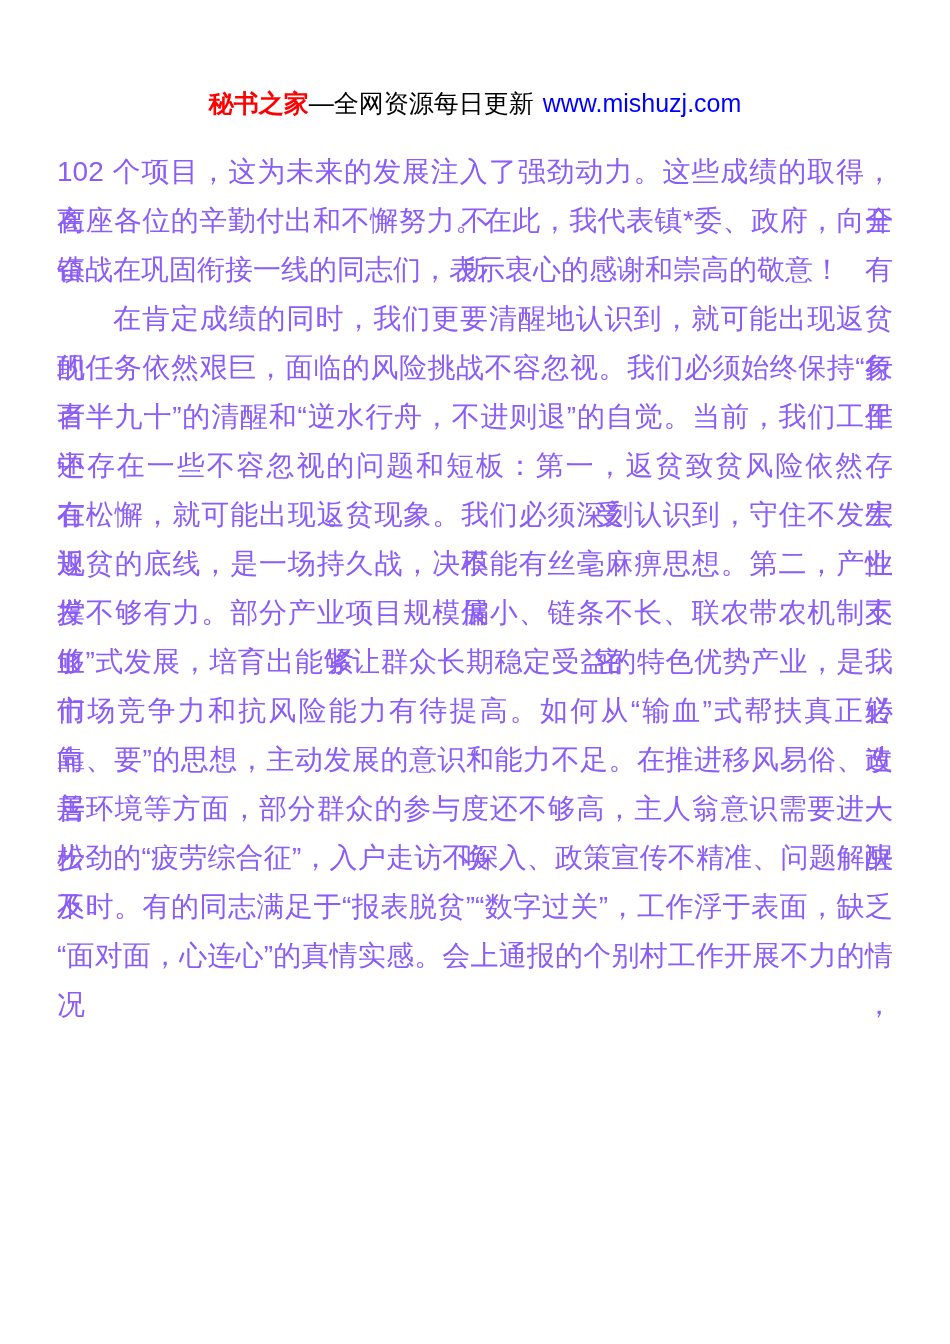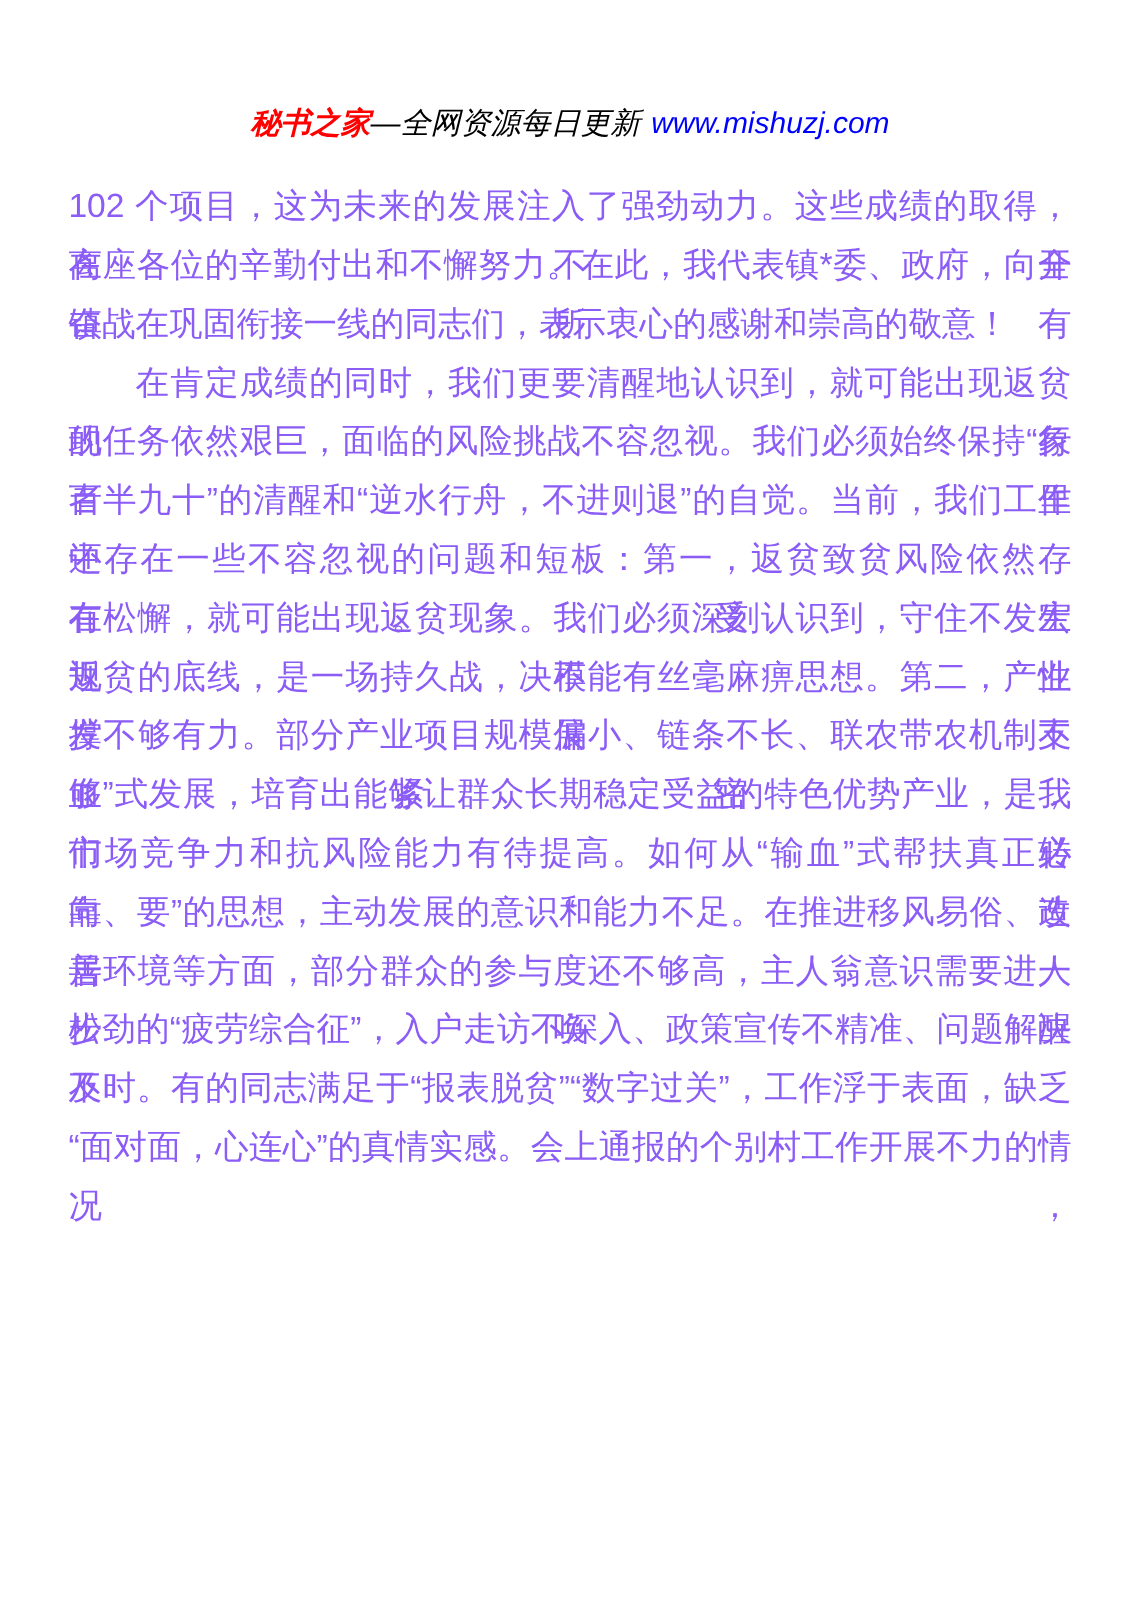--- a/index.html
+++ b/index.html
@@ -18,21 +18,20 @@
   .site-header {
     position: absolute;
     top: 86px;
     left: 0;
     width: 100%;
     text-align: center;
     font-size: 25px;
     line-height: 34px;
     white-space: nowrap;
     color: #000000;
-    font-style: italic;
   }
   .site-header .brand {
     font-weight: bold;
   }
   .site-header .url {
     margin-left: 9px;
   }
   .doc-body {
     position: absolute;
     top: 147px;

